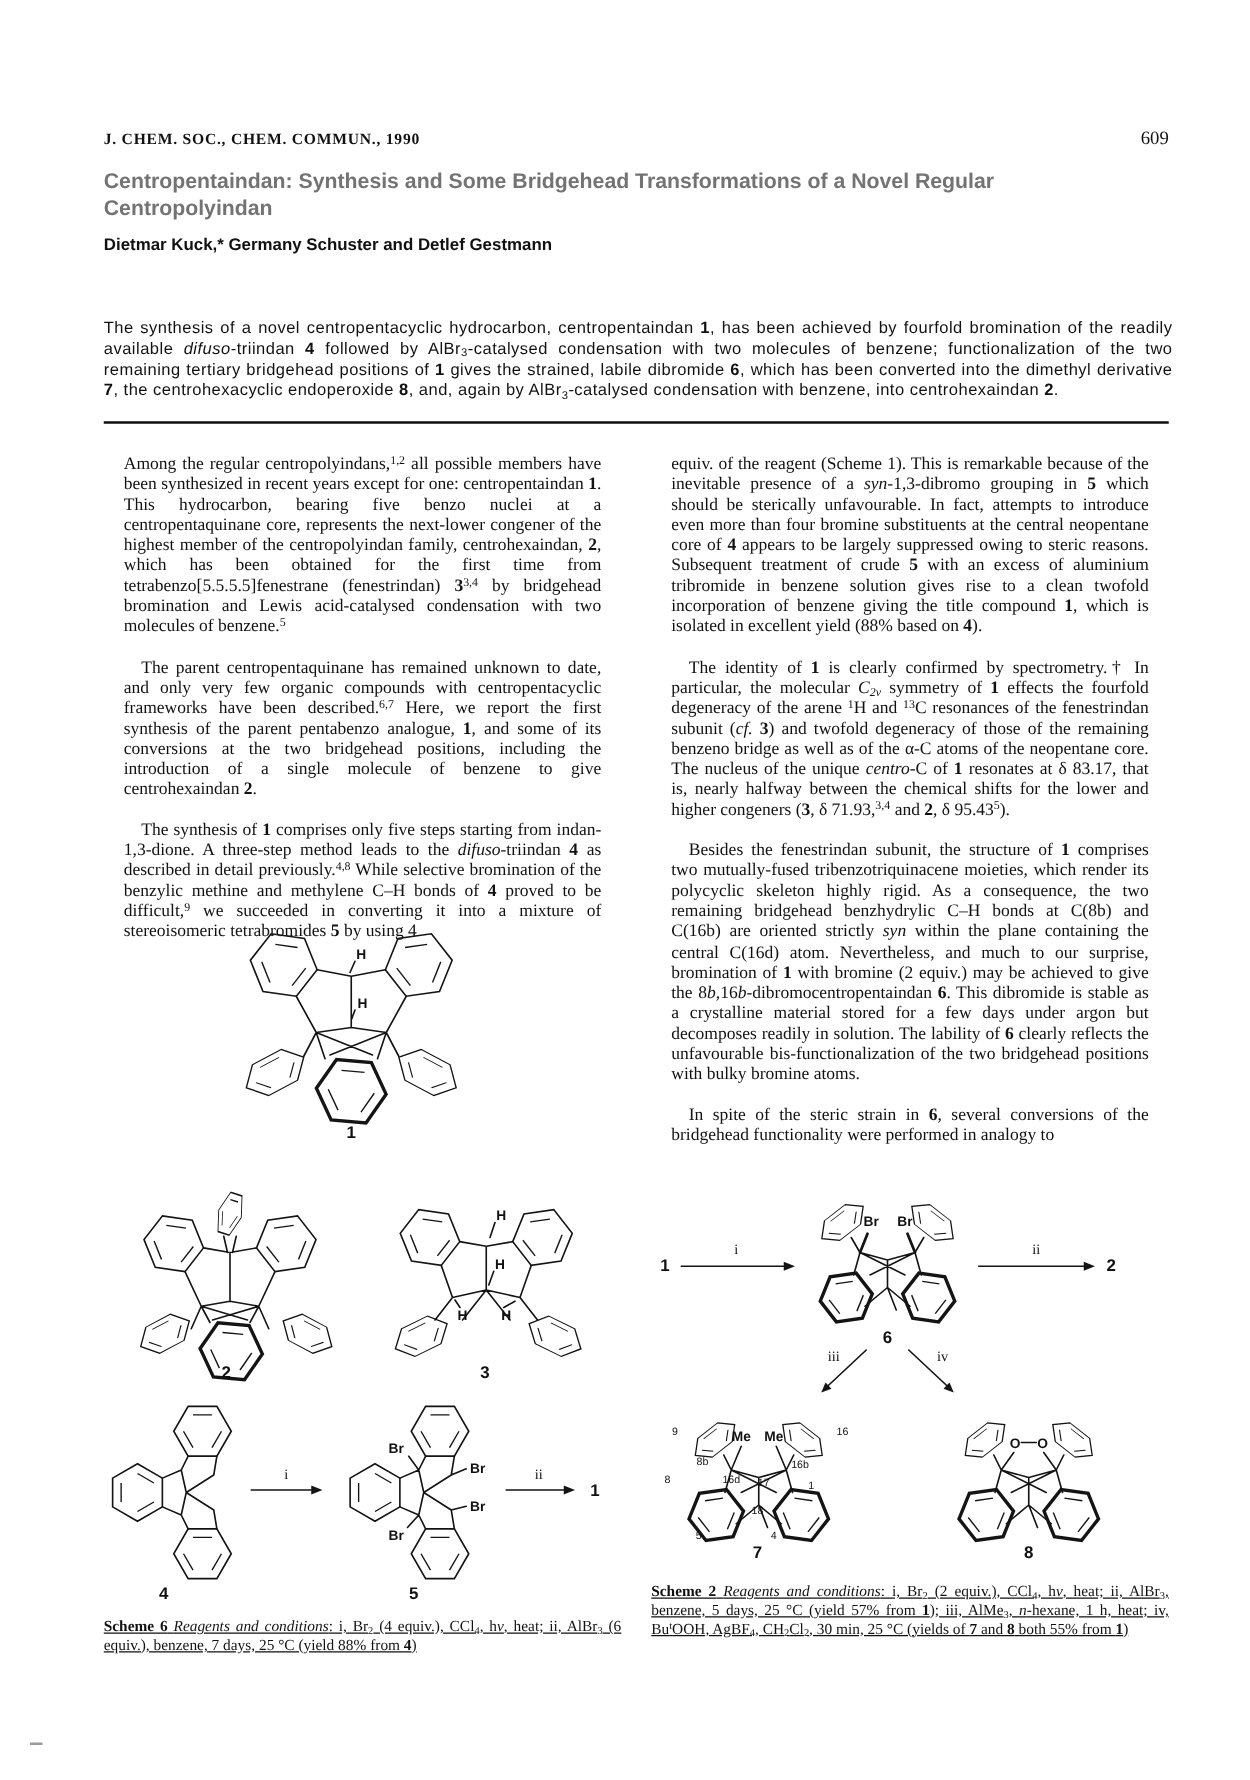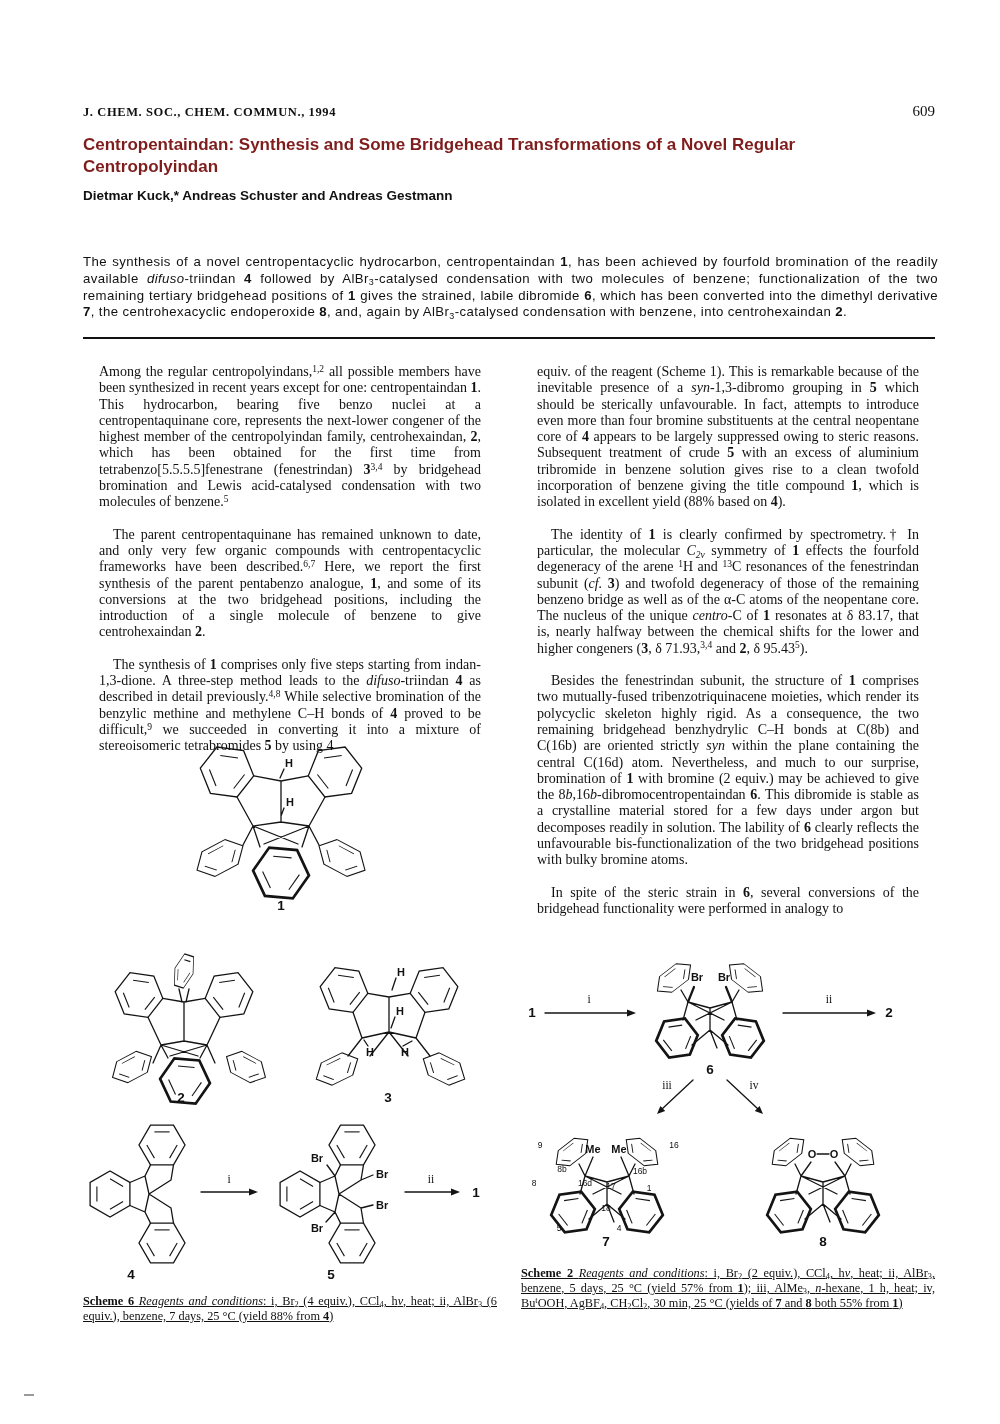--- a/index.html
+++ b/index.html
@@ -3,21 +3,21 @@
 <meta charset="utf-8">
 <style>
   html,body{margin:0;padding:0;background:#e8e8e8;}
   .page{position:relative;width:1000px;height:1424px;background:#ffffff;margin:0 auto;
         font-family:"Liberation Serif",serif;color:#111;overflow:hidden;}
   .hdr{position:absolute;left:83px;top:103px;width:852px;display:flex;
        justify-content:space-between;align-items:baseline;}
   .hdr .jrnl{font:bold 12.5px "Liberation Serif",serif;letter-spacing:0.6px;}
   .hdr .pgnum{font:15px "Liberation Serif",serif;}
   .title{position:absolute;left:83px;top:134px;width:790px;
-         font:bold 17px "Liberation Sans",sans-serif;line-height:22px;color:#7f1d1d;}
+         font:bold 17px "Liberation Sans",sans-serif;line-height:22px;color:#737373;}
   .authors{position:absolute;left:83px;top:188px;width:820px;
            font:bold 13.5px "Liberation Sans",sans-serif;}
   .affil{position:absolute;left:83px;top:209px;width:840px;
          font:italic 13.5px "Liberation Sans",sans-serif;}
   .abstract{position:absolute;left:83px;top:254px;width:855px;
             font:13.2px "Liberation Sans",sans-serif;line-height:16.8px;text-align:justify;letter-spacing:0.4px;}
   .rule{position:absolute;left:83px;top:337px;width:852px;height:0;border-top:2px solid #111;}
   .col{position:absolute;top:348px;width:414px;font:14px "Liberation Serif",serif;
        line-height:16.3px;text-align:justify;}
   .col.left{left:83px;} .col.right{left:521px;}
@@ -37,26 +37,26 @@
   .caption{position:absolute;width:414px;font:12.3px "Liberation Serif",serif;
            line-height:14.8px;text-align:justify;text-decoration:underline;}
   .margin-dash{position:absolute;left:24px;top:1394px;width:10px;height:2px;background:#9a9a9a;}
 </style>
 </head>
 <body>
 
 <div class="page">
 
   <div class="hdr">
-    <span class="jrnl">J. CHEM. SOC., CHEM. COMMUN., 1994</span>
+    <span class="jrnl">J. CHEM. SOC., CHEM. COMMUN., 1990</span>
     <span class="pgnum">609</span>
   </div>
 
   <div class="title">Centropentaindan: Synthesis and Some Bridgehead Transformations of a Novel Regular Centropolyindan</div>
-  <div class="authors">Dietmar Kuck,* Andreas Schuster and Andreas Gestmann</div>
+  <div class="authors">Dietmar Kuck,* Germany Schuster and Detlef Gestmann</div>
 
   <div class="abstract">The synthesis of a novel centropentacyclic hydrocarbon, centropentaindan <span style="font-weight: bold;">1</span>, has been achieved by fourfold bromination of the readily available <span style="font-style: italic;">difuso</span>-triindan <span style="font-weight: bold;">4</span> followed by AlBr<sub>3</sub>-catalysed condensation with two molecules of benzene; functionalization of the two remaining tertiary bridgehead positions of <span style="font-weight: bold;">1</span> gives the strained, labile dibromide <span style="font-weight: bold;">6</span>, which has been converted into the dimethyl derivative <span style="font-weight: bold;">7</span>, the centrohexacyclic endoperoxide <span style="font-weight: bold;">8</span>, and, again by AlBr<sub>3</sub>-catalysed condensation with benzene, into centrohexaindan <span style="font-weight: bold;">2</span>.</div>
 
   <div class="rule"></div>
 
   <div class="col left">
     <p>Among the regular centropolyindans,<sup>1,2</sup> all possible members have been synthesized in recent years except for one: centropentaindan <span style="font-weight: bold;">1</span>. This hydrocarbon, bearing five benzo nuclei at a centropentaquinane core, represents the next-lower congener of the highest member of the centropolyindan family, centrohexaindan, <span style="font-weight: bold;">2</span>, which has been obtained for the first time from tetrabenzo[5.5.5.5]fenestrane (fenestrindan) <span style="font-weight: bold;">3</span><sup>3,4</sup> by bridgehead bromination and Lewis acid-catalysed condensation with two molecules of benzene.<sup>5</sup></p>
     <p>The parent centropentaquinane has remained unknown to date, and only very few organic compounds with centropentacyclic frameworks have been described.<sup>6,7</sup> Here, we report the first synthesis of the parent pentabenzo analogue, <span style="font-weight: bold;">1</span>, and some of its conversions at the two bridgehead positions, including the introduction of a single molecule of benzene to give centrohexaindan <span style="font-weight: bold;">2</span>.</p>
     <p>The synthesis of <span style="font-weight: bold;">1</span> comprises only five steps starting from indan-1,3-dione. A three-step method leads to the <span style="font-style: italic;">difuso</span>-triindan <span style="font-weight: bold;">4</span> as described in detail previously.<sup>4,8</sup> While selective bromination of the benzylic methine and methylene C–H bonds of <span style="font-weight: bold;">4</span> proved to be difficult,<sup>9</sup> we succeeded in converting it into a mixture of stereoisomeric tetrabromides <span style="font-weight: bold;">5</span> by using 4</p>
   </div>

